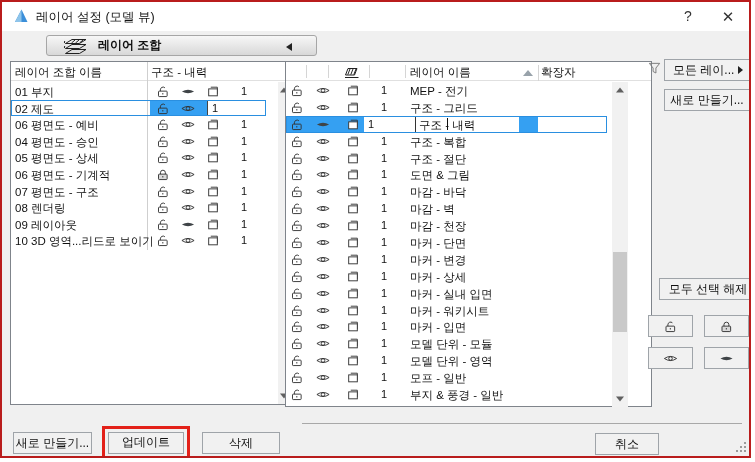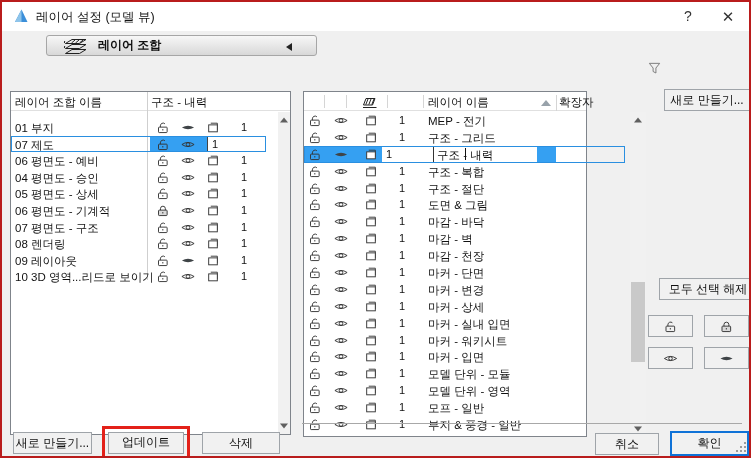--- a/index.html
+++ b/index.html
@@ -14,35 +14,35 @@
   #btn-help{left:670px;} #btn-close{left:710px;font-size:15px;}
   
   .phdr{position:absolute;top:33px;height:21px;background:linear-gradient(#f7f7f7,#d8d8d8);
         border:1px solid #a6a6a6;border-radius:3px;display:flex;align-items:center;}
   #lp-hdr{left:8px;width:271px;margin-left:36px;} #rp-hdr{left:299px;width:348px;}
   .ph-icon{margin-left:16px;width:26px;height:17px;flex:0 0 auto;}
   .ph-label{font-weight:bold;font-size:12px;margin-left:9px;white-space:nowrap;}
   #splitter-arrow{position:absolute;left:284px;top:41px;width:0;height:0;
         border-top:4px solid transparent;border-bottom:4px solid transparent;border-right:6px solid #222;}
   
-  .listbox{position:absolute;top:59px;background:#fff;border:1px solid #7f848b;margin-top:30px;}
+  .listbox{position:absolute;top:59px;background:#fff;border:1px solid #7f848b;}
   #left-list{left:8px;width:281px;height:344px;}
-  #right-list{left:301px;width:284px;height:346px;}
+  #right-list{left:283px;width:367px;height:346px;}
   .colhdr{position:absolute;left:0;top:0;width:100%;height:19px;border-bottom:1px solid #e0e0e0;font-size:11.5px;}
   .colhdr span{position:absolute;top:3px;white-space:nowrap;}
   #lc-name{left:4px;} #lc-current{left:140px;}
   #left-divider{position:absolute;left:136px;top:0;width:1px;height:188px;background:#cfcfcf;}
   .tick{position:absolute;top:3px;width:1px;height:13px;background:#d5d5d5;}
   #rc-hatch{position:absolute;left:57px;top:2px;width:17px;height:15px;}
   #rc-name{left:124px;} #rc-ext{left:255px;}
   #rc-sort{position:absolute;left:237px;top:8px;width:0;height:0;
         border-left:5px solid transparent;border-right:5px solid transparent;border-bottom:6px solid #98a2aa;}
   
   .rows{position:absolute;}
-  #left-rows{left:0;top:27px;width:268px;}
+  #left-rows{left:0;top:21px;width:268px;}
   #right-rows{left:0;top:20px;width:326px;}
   .lrow,.rrow{position:relative;font-size:11.5px;}
   .lrow{height:16.6px;} .rrow{height:16.9px;}
   .lrow span,.rrow span{position:absolute;white-space:nowrap;}
   .nm{top:2px;} .lrow .nm{left:4px;}
   .ic{top:1px;width:16px;height:15px;} .ic svg{width:100%;height:100%;display:block;}
   .lrow .ic-lock{left:144px;} .lrow .ic-eye{left:169px;} .lrow .ic-folder{left:194px;}
   .lrow .num{left:222px;top:2px;width:22px;text-align:center;font-size:11px;}
   .rrow .ic-lock{left:3px;} .rrow .ic-eye{left:29px;} .rrow .ic-folder{left:59px;}
   .rrow .num{left:88px;top:2px;width:20px;text-align:center;font-size:11px;}
@@ -163,21 +163,21 @@
             <svg viewBox="0 0 16 16" fill="none" stroke="#333">
               <path d="M5.6 3.4 H12.6 V10.6"></path>
               <rect x="3.4" y="5.2" width="9.2" height="7.4" fill="#fff"></rect>
             </svg>
           </span>
     <span class="num">1</span>
 
   </div>
         <div class="lrow selected">
     <span class="sel-bg"></span>
-    <span class="nm">07 제도</span>
+    <span class="nm">02 제도</span>
     <span class="ic ic-lock">
             <svg viewBox="0 0 16 16" fill="none" stroke="#333">
               <rect x="3.2" y="7.6" width="9.2" height="5.8" rx="0.8"></rect>
               <path d="M5.2 7.6 V6.2 A2.9 2.9 0 0 1 10 4"></path>
               <line x1="7.8" y1="9.6" x2="7.8" y2="11.2"></line>
             </svg>
           </span>
     <span class="ic ic-eye">
             <svg viewBox="0 0 16 16" fill="none" stroke="#333">
               <path d="M1.5 8 Q8 3.6 14.5 8 Q8 12.4 1.5 8 Z"></path>
@@ -911,20 +911,24 @@
           <i></i>
         </span>
     </div>
   </div>
 
   <span id="filter-icon">
     <svg viewBox="0 0 16 16" fill="none" stroke="#777">
         <path d="M2.5 2.5 H13.5 L9.5 7.5 V12.8 L6.5 11.2 V7.5 Z"></path>
       </svg>
   </span>
+  <div id="btn-filter" class="btn">
+    <span>모든 레이...</span>
+    <span class="arr"></span>
+  </div>
   <div id="btn-new-layer" class="btn">새로 만들기...</div>
   <div id="btn-desel-all" class="btn">모두 선택 해제</div>
   <div id="btn-unlock" class="btn iconbtn">
       <span class="ic icon-lock-open">
         <svg viewBox="0 0 16 16" fill="none" stroke="#333">
           <rect x="3.2" y="7.6" width="9.2" height="5.8" rx="0.8"></rect>
           <path d="M5.2 7.6 V6.2 A2.9 2.9 0 0 1 10 4"></path>
           <line x1="7.8" y1="9.6" x2="7.8" y2="11.2"></line>
         </svg>
       </span>
@@ -954,21 +958,20 @@
       </span>
     </div>
 
   <div id="bottom-sep"></div>
   <div id="btn-new-combo" class="btn">새로 만들기...</div>
   <div id="update-box">
     <div id="btn-update" class="btn">업데이트</div>
   </div>
   <div id="btn-del-combo" class="btn">삭제</div>
   <div id="btn-cancel" class="btn">취소</div>
-  <div id="btn-ok" class="btn">확인</div>
   <div id="grip">
       <b></b>
       <b></b>
       <b></b>
       <b></b>
       <b></b>
       <b></b>
     </div>
 </div>
 

